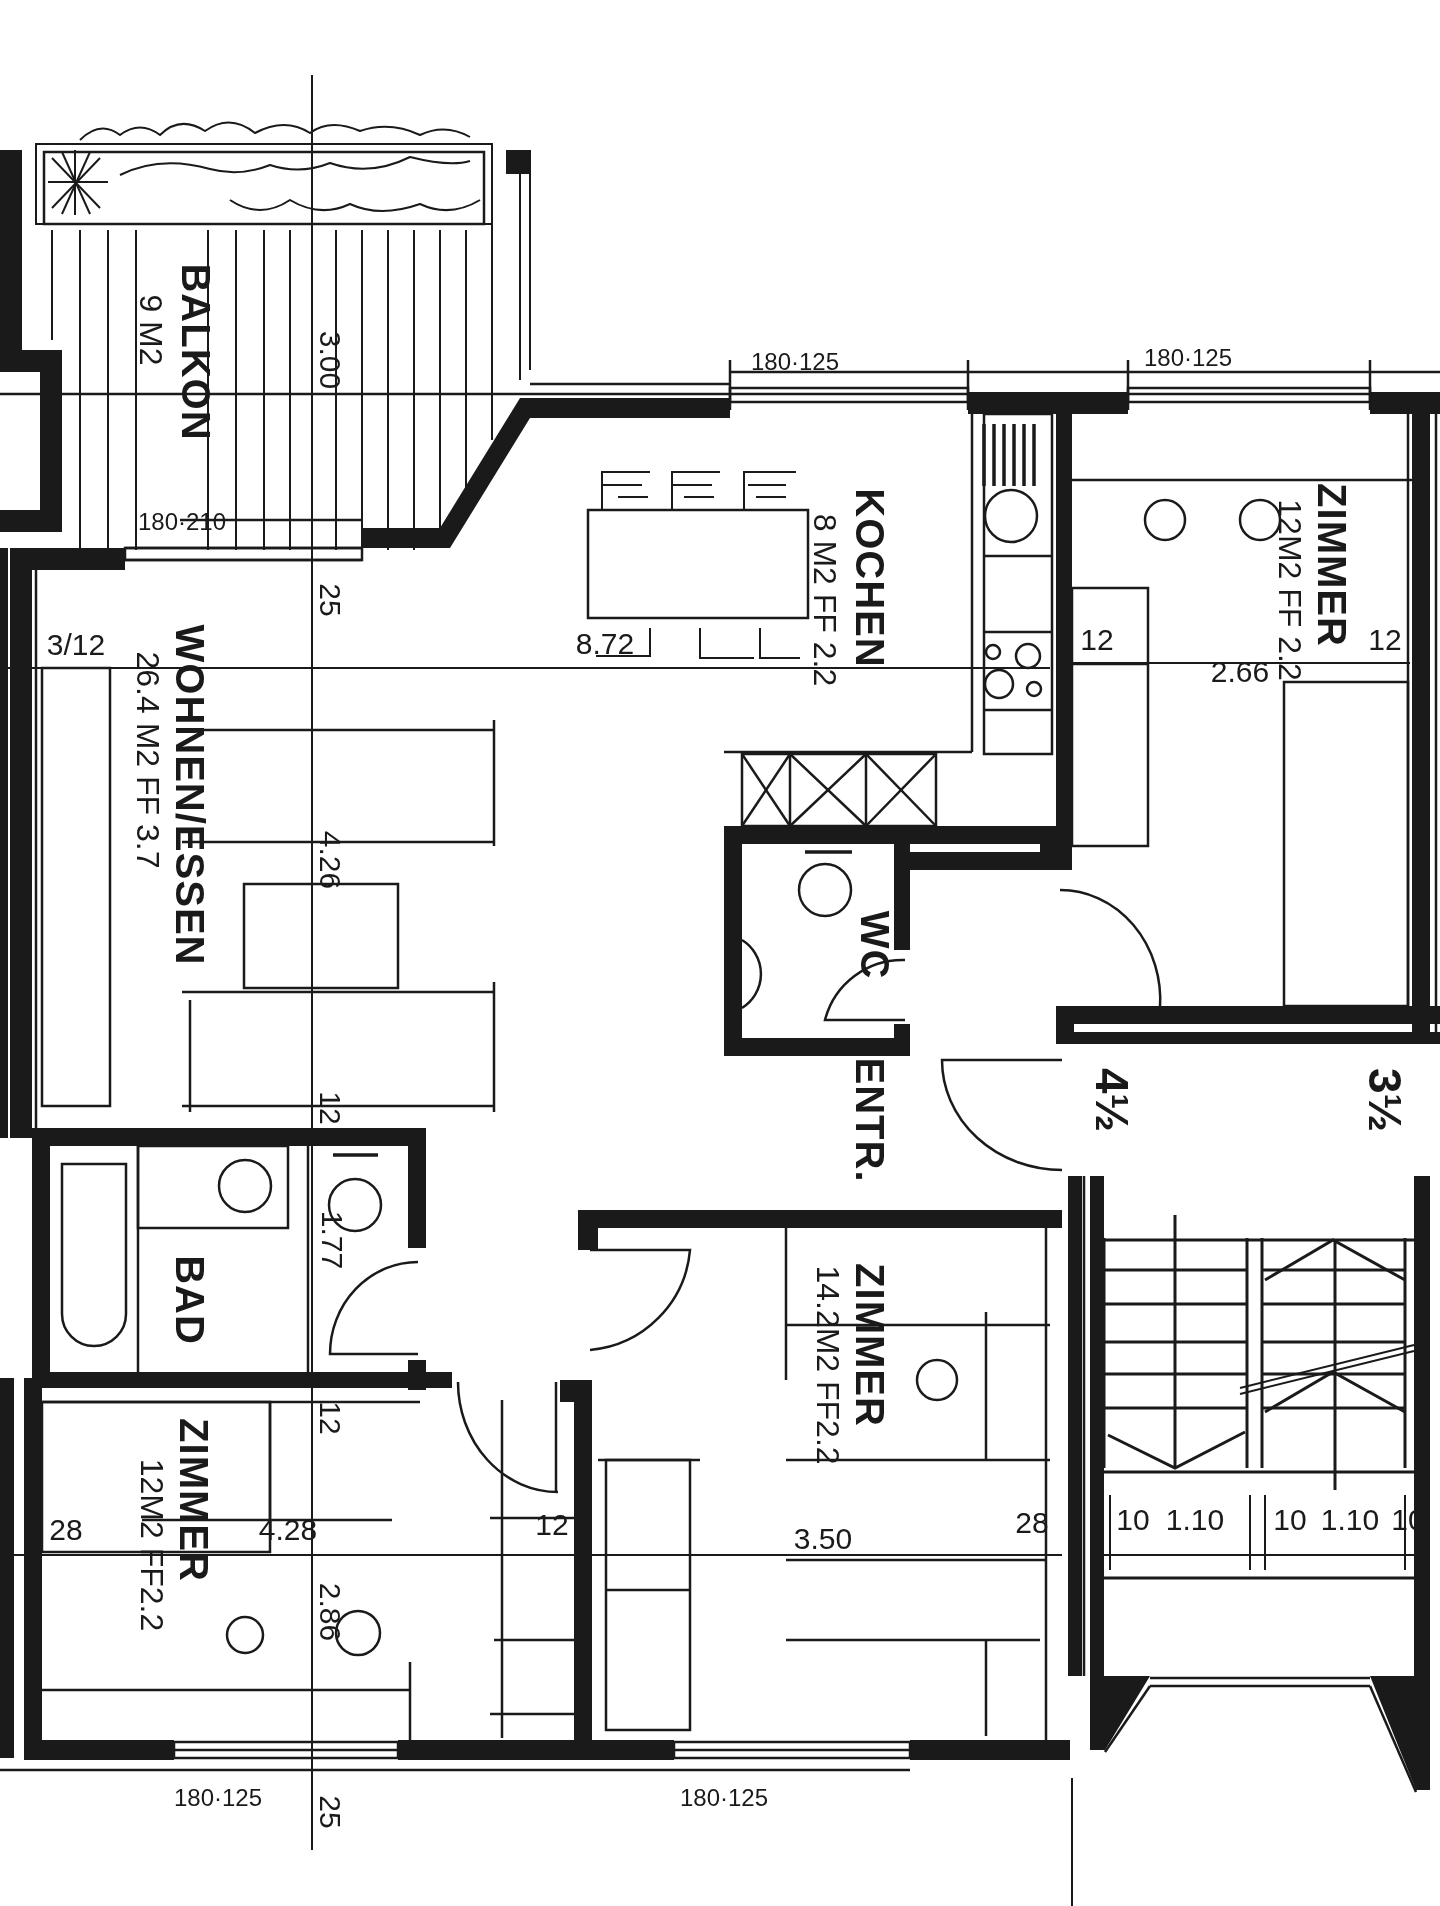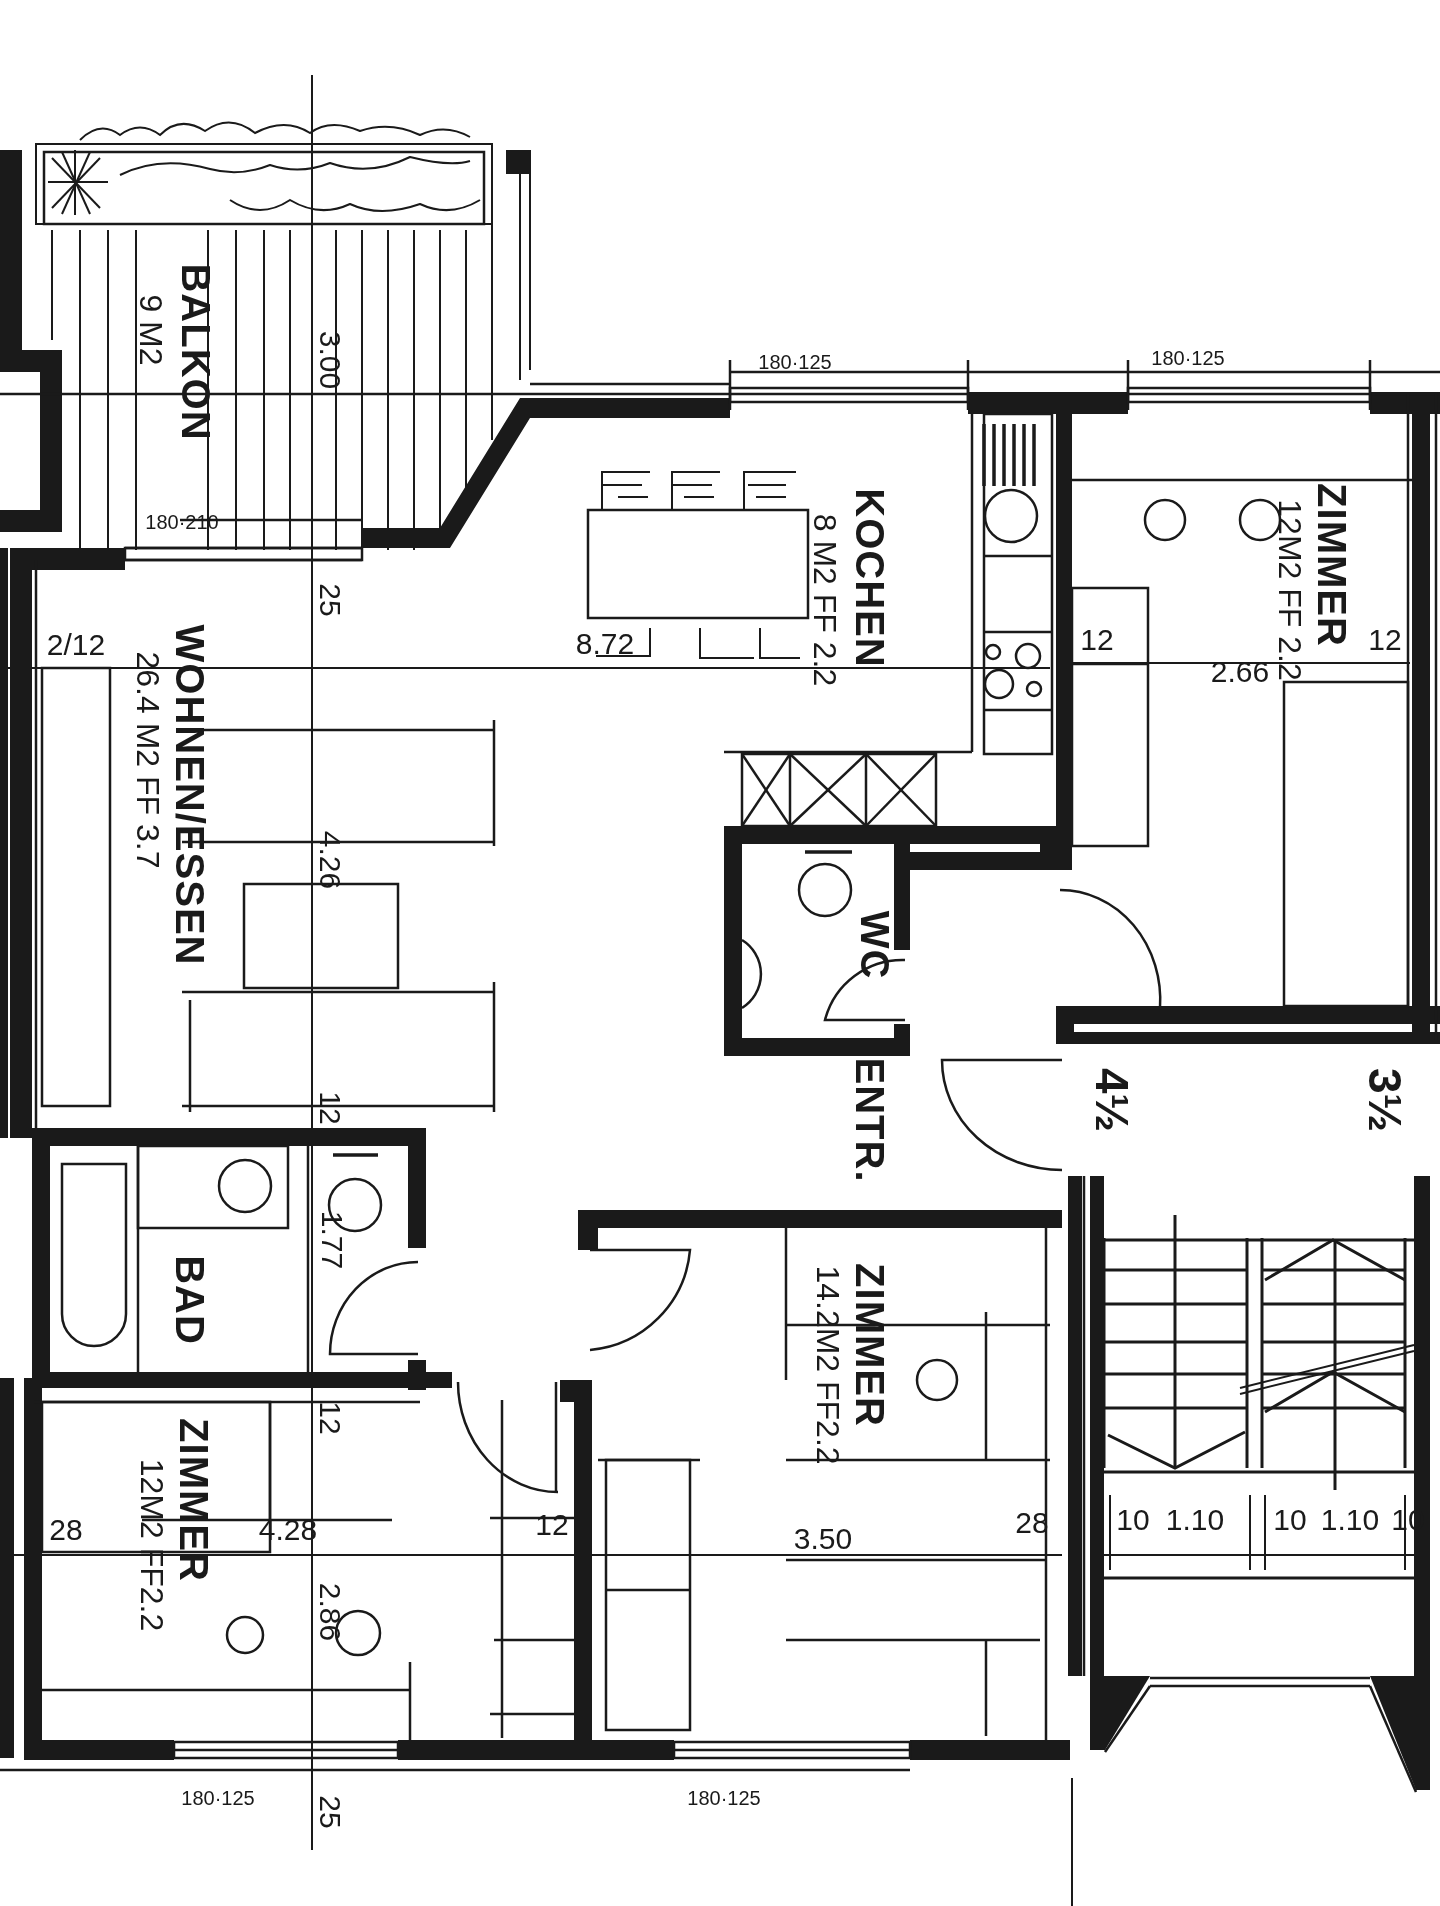--- a/index.html
+++ b/index.html
@@ -6,21 +6,21 @@
   body { width:1440px; height:1906px; position:relative; overflow:hidden;
          font-family:"Liberation Sans", sans-serif; color:#1a1a1a; }
   #plan { position:absolute; left:0; top:0; width:1440px; height:1906px; }
   .lbl { position:absolute; white-space:nowrap; font-family:"Liberation Sans", sans-serif;
          color:#1a1a1a; line-height:1; transform-origin:center center; }
   .rot { transform:translate(-50%,-50%) rotate(90deg); }
   .hor { transform:translate(-50%,-50%); }
   .room-name { font-size:40px; font-weight:bold; letter-spacing:1px; }
   .room-sub  { font-size:32px; }
   .dim  { font-size:30px; }
-  .win  { font-size:20px; }
+  .win  { font-size:24px; }
   .frac { font-size:46px; font-weight:bold; }
 </style>
 </head>
 <body>
 
 <svg id="plan" viewBox="0 0 1440 1906" xmlns="http://www.w3.org/2000/svg">
   <g fill="none" stroke="#1a1a1a" stroke-width="3">
 
     <g>
 
@@ -338,21 +338,21 @@
 <span class="lbl hor win" style="left:795px;top:362px;">180·125</span>
 <span class="lbl hor win" style="left:1188px;top:358px;">180·125</span>
 <span class="lbl hor win" style="left:218px;top:1798px;">180·125</span>
 <span class="lbl hor win" style="left:724px;top:1798px;">180·125</span>
 
 <div>
   <span class="lbl rot room-name" style="left:190px;top:795px;">WOHNEN/ESSEN</span>
   <span class="lbl rot room-sub" style="left:148px;top:760px;">26.4 M2 FF 3.7</span>
 </div>
 <span class="lbl rot dim" style="left:330px;top:600px;">25</span>
-<span class="lbl hor dim" style="left:76px;top:645px;">2/12</span>
+<span class="lbl hor dim" style="left:76px;top:645px;">3/12</span>
 <span class="lbl rot dim" style="left:330px;top:860px;">4.26</span>
 <span class="lbl rot dim" style="left:330px;top:1108px;">12</span>
 <span class="lbl hor dim" style="left:605px;top:644px;">8.72</span>
 
 <div>
   <span class="lbl rot room-name" style="left:870px;top:578px;">KOCHEN</span>
   <span class="lbl rot room-sub" style="left:825px;top:600px;">8 M2 FF 2.2</span>
 </div>
 <span class="lbl hor dim" style="left:1097px;top:640px;">12</span>
 

